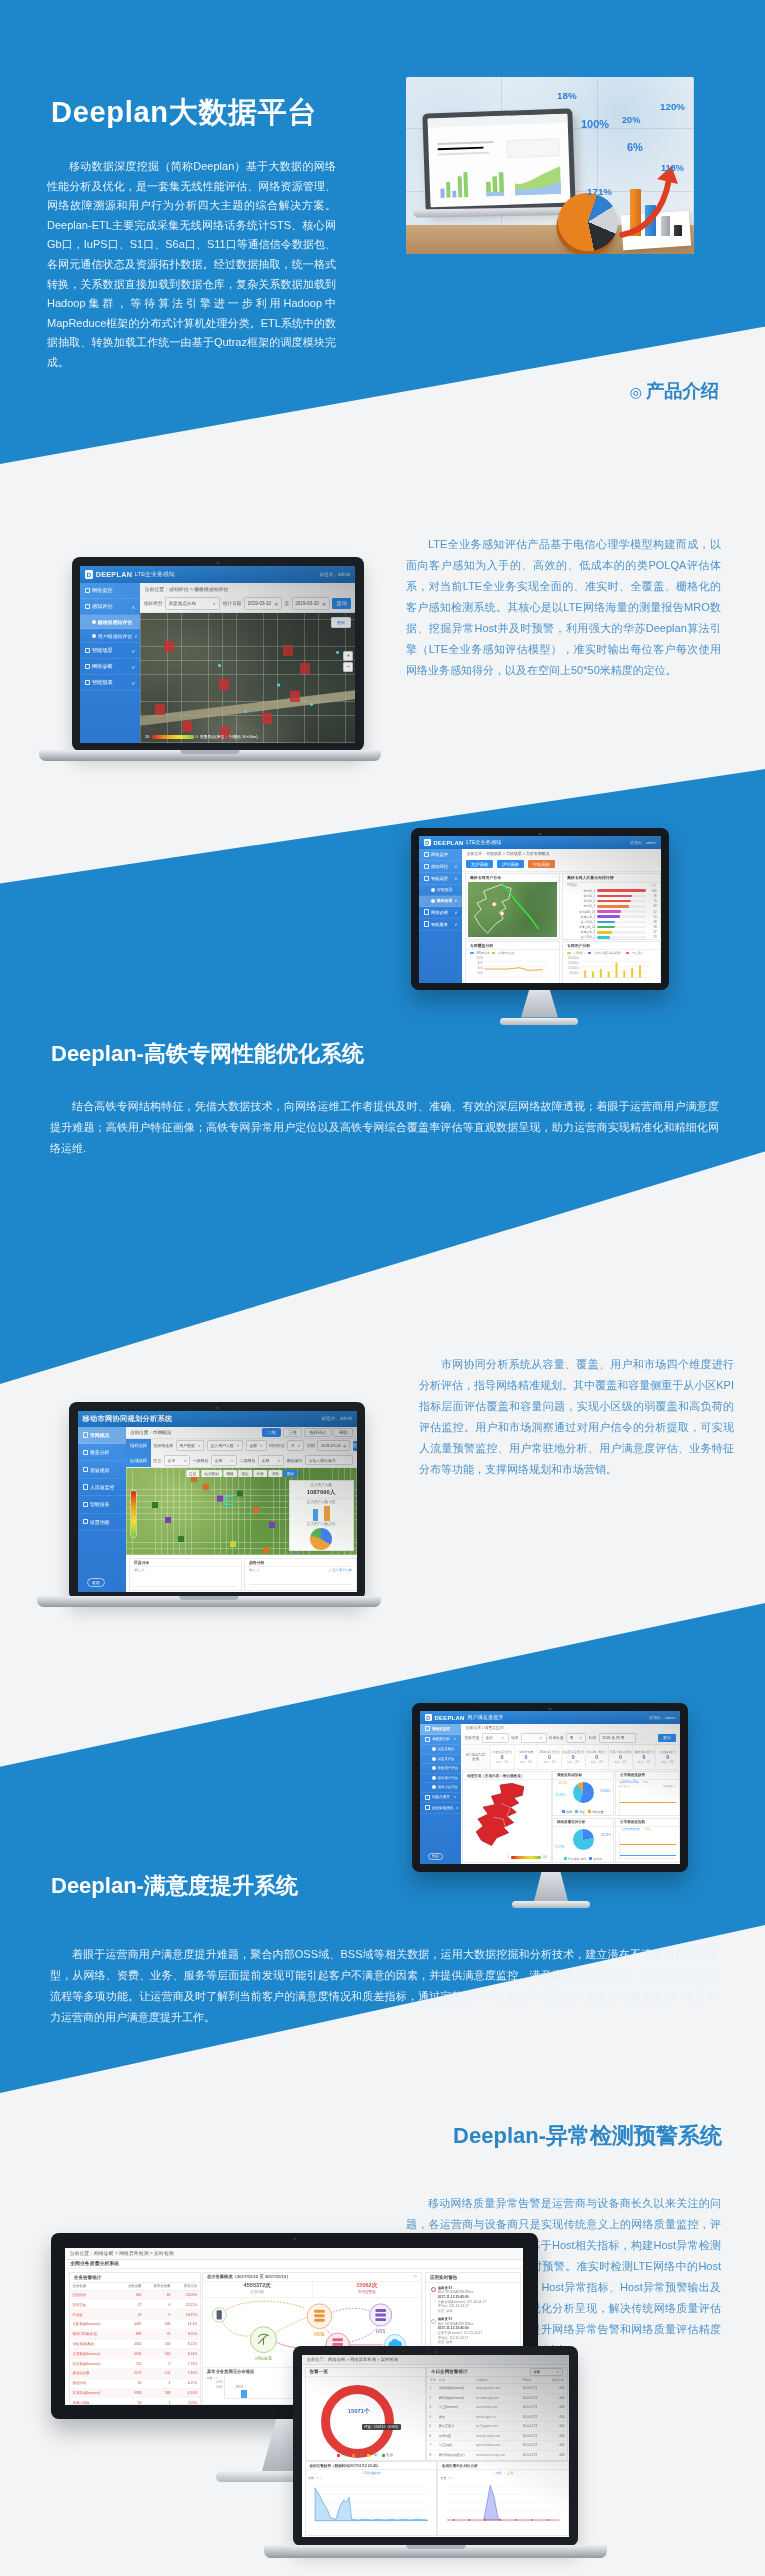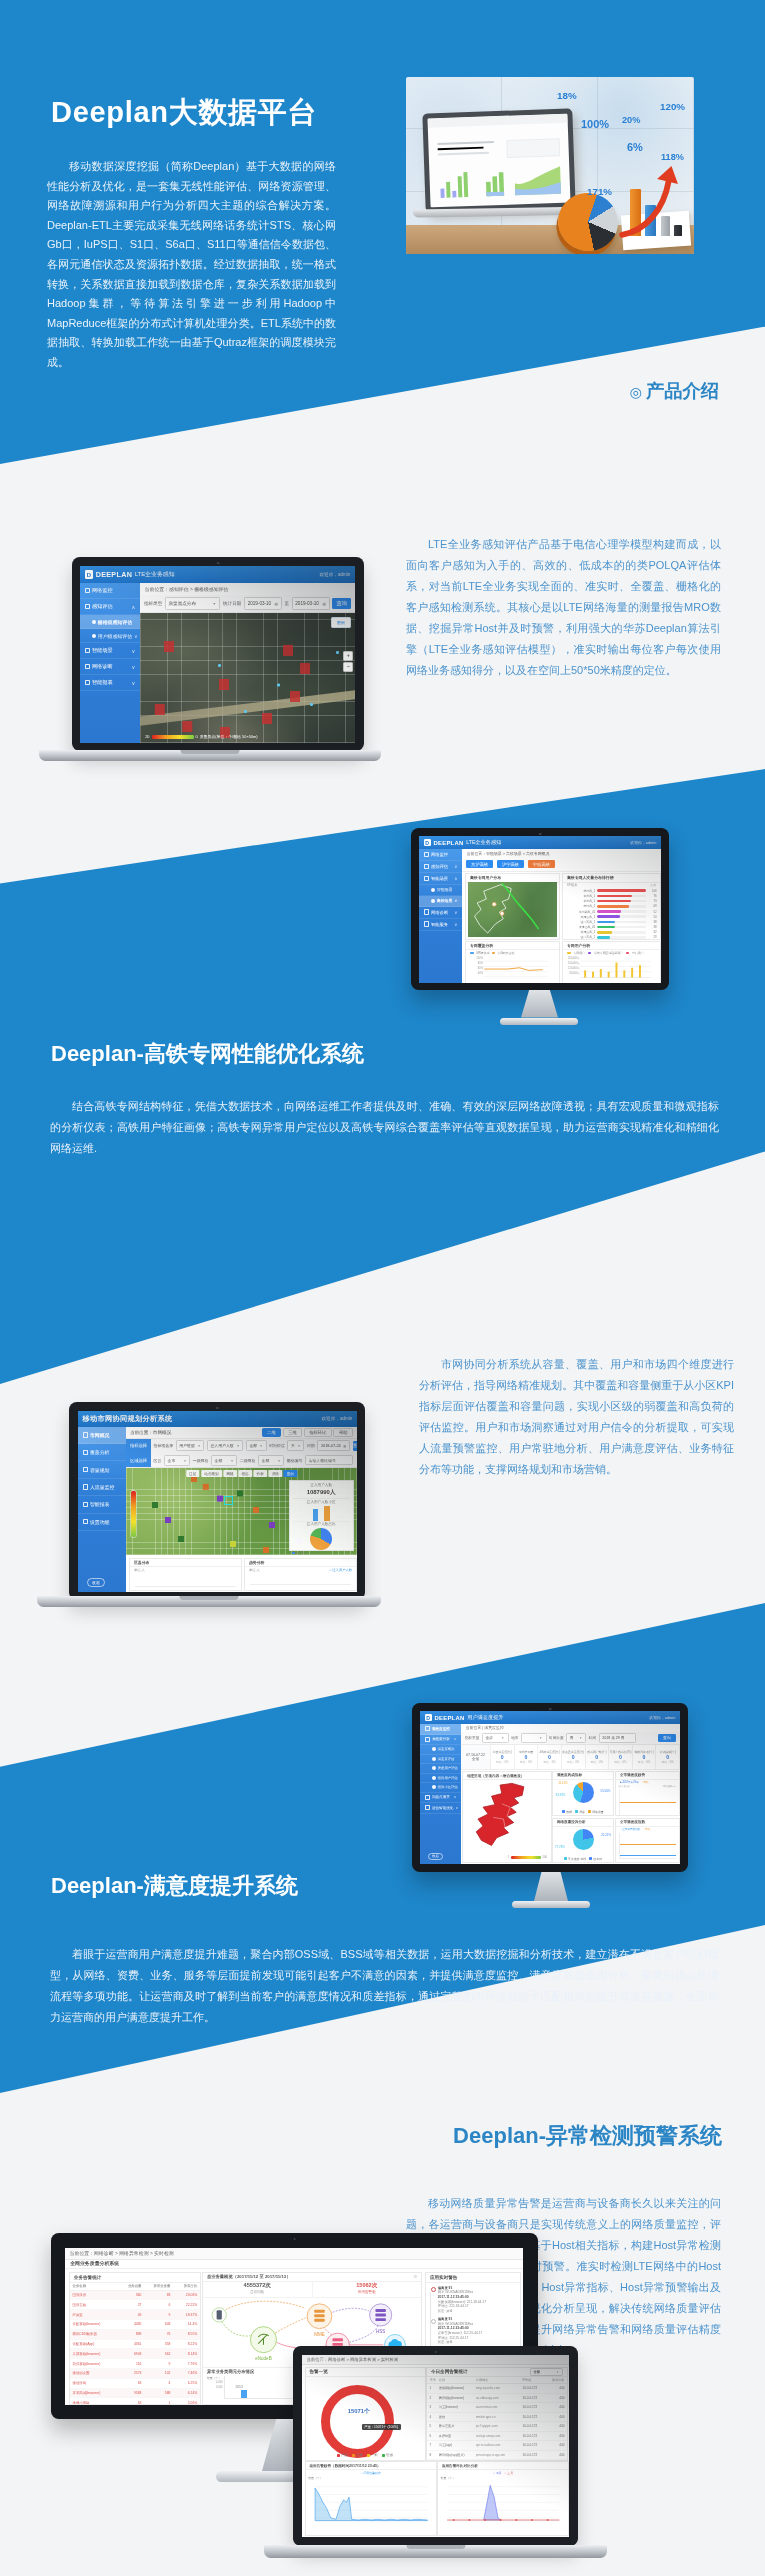--- a/index.html
+++ b/index.html
@@ -286,21 +286,21 @@
     <div class="bar3" style="left:268px;bottom:18.3px;width:7.8px;height:10.5px;background:linear-gradient(90deg,#3c4046,#23262a);"></div>
     <svg class="ab" style="left:208px;top:85px;" width="72" height="78" viewBox="0 0 110 120">
       <path d="M12 112 C48 106 76 74 84 28" fill="none" stroke="#e03c1f" stroke-width="9" stroke-linecap="round"></path>
       <path d="M66 26 L88 6 L98 34 Z" fill="#e03c1f"></path>
     </svg>
     <span class="plabel" style="left:131px;top:13px;font-size:9.8px;margin-left:20px;">18%</span>
     <span class="plabel" style="left:254px;top:23.5px;font-size:9.8px;">120%</span>
     <span class="plabel" style="left:175px;top:41px;font-size:11px;">100%</span>
     <span class="plabel" style="left:216px;top:38px;font-size:9.2px;">20%</span>
     <span class="plabel" style="left:221px;top:64px;font-size:11px;">6%</span>
-    <span class="plabel" style="left:255px;top:75px;font-size:9.2px;">118%</span>
+    <span class="plabel" style="left:255px;top:86px;font-size:9.2px;">118%</span>
     <span class="plabel" style="left:181px;top:109px;font-size:9.8px;">171%</span>
   </div>
 
   <div class="ab sec-label">
     <span class="ring">◎</span><span>产品介绍</span>
   </div>
 
   <div class="ab para onl" style="left:406px;top:534px;width:315px;">LTE全业务感知评估产品基于电信心理学模型构建而成，以面向客户感知为入手的、高效的、低成本的的类POLQA评估体系，对当前LTE全业务实现全面的、准实时、全覆盖、栅格化的客户感知检测系统。其核心是以LTE网络海量的测量报告MRO数据、挖掘异常Host并及时预警，利用强大的华苏Deeplan算法引擎（LTE全业务感知评估模型），准实时输出每位客户每次使用网络业务感知得分，以及在空间上50*50米精度的定位。</div>
 
   <div class="lapb" style="left:72px;top:557px;width:292px;height:194px;">
@@ -606,21 +606,21 @@
           </g>
         </svg>
       </div>
     </div>
     <div class="glare" style="background:linear-gradient(205deg,rgba(5,8,12,.20),transparent 40%);"></div>
   </div>
   <div class="neck" style="left:521px;top:990px;width:37px;height:27.5px;"></div>
   <div class="foot" style="left:500px;top:1018px;width:78px;height:6.5px;"></div>
 
   <div class="ab stitle wht" style="left:51px;top:1039px;">Deeplan-高铁专网性能优化系统</div>
-  <div class="ab para onb" style="left:50px;top:1096px;width:669px;">结合高铁专网结构特征，凭借大数据技术，向网络运维工作者提供及时、准确、有效的深层网络故障透视；具有宏观质量和微观指标的分析仪表；高铁用户特征画像；高铁专网异常用户定位以及高铁专网综合覆盖率评估等直观数据呈现，助力运营商实现精准化和精细化网络运维.</div>
+  <div class="ab para onb" style="left:50px;top:1096px;width:669px;">结合高铁专网结构特征，凭借大数据技术，向网络运维工作者提供及时、准确、有效的深层网络故障透视；着眼于运营商用户满意度提升难题；高铁用户特征画像；高铁专网异常用户定位以及高铁专网综合覆盖率评估等直观数据呈现，助力运营商实现精准化和精细化网络运维.</div>
 
   <div class="ab para onl" style="left:419px;top:1354px;width:315px;">市网协同分析系统从容量、覆盖、用户和市场四个维度进行分析评估，指导网络精准规划。其中覆盖和容量侧重于从小区KPI指标层面评估覆盖和容量问题，实现小区级的弱覆盖和高负荷的评估监控。用户和市场洞察通过对用户信令的分析提取，可实现人流量预警监控、用户常驻地分析、用户满意度评估、业务特征分布等功能，支撑网络规划和市场营销。</div>
 
   <div class="lapb" style="left:69px;top:1402px;width:296px;height:198px;">
       <div class="cam"></div>
     </div>
   <div class="scr" id="cityapp">
     <div class="ahdr">
       <span class="abrand">移动市网协同规划分析系统</span>
       <span class="awel" style="font-size:4.6px;">欢迎你，admin</span>

